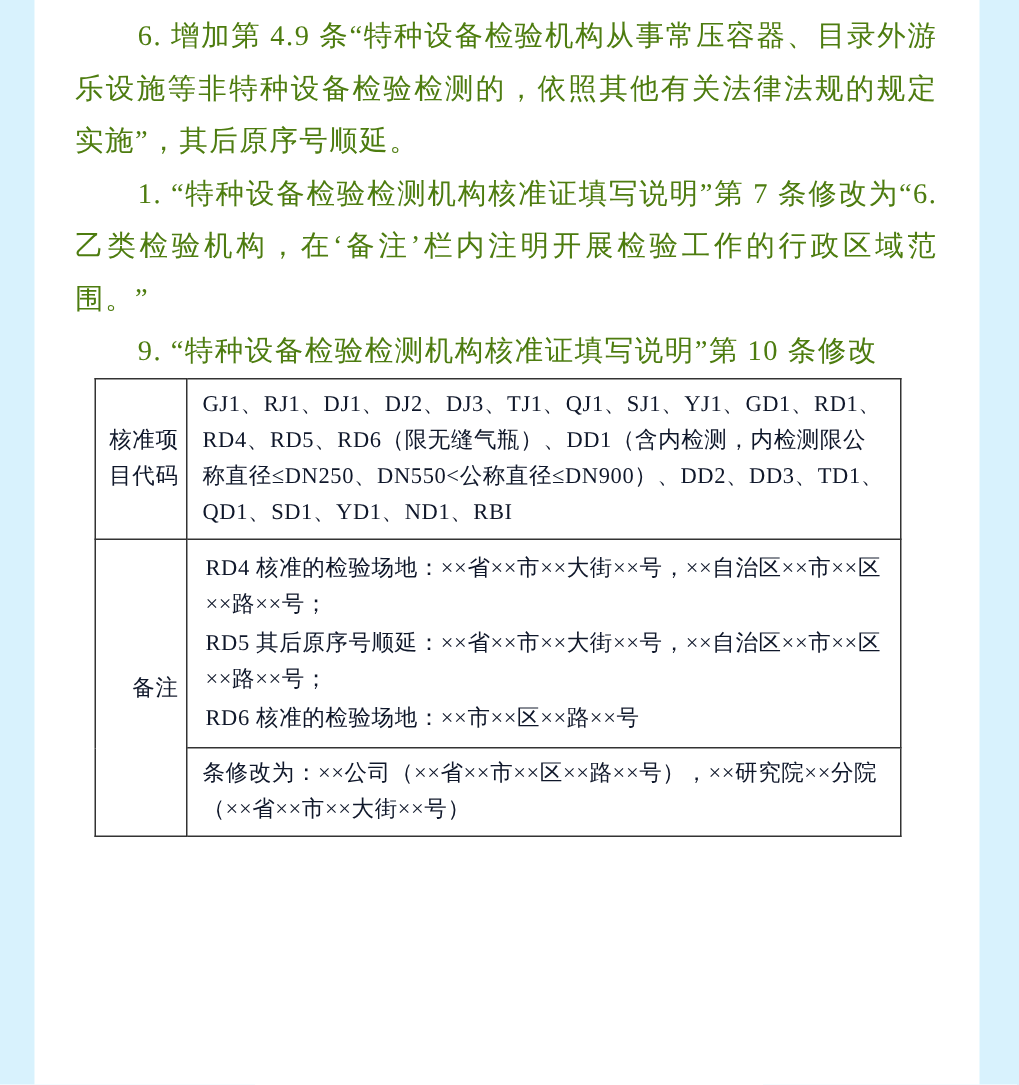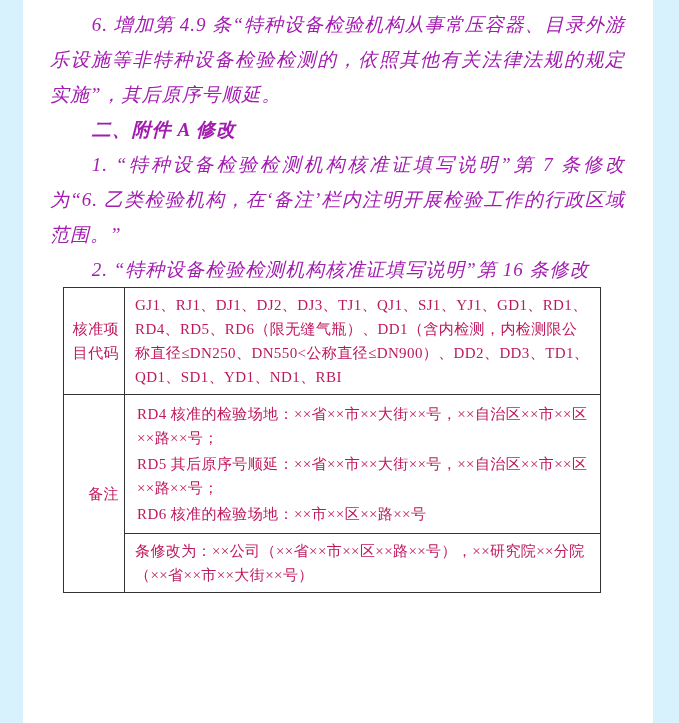--- a/index.html
+++ b/index.html
@@ -23,22 +23,21 @@
     box-sizing: border-box;
     padding: 7px 28px 0 27px;
     color: #1e1e1e;
   }
   .doc-line {
     margin: 0;
     font-size: 19px;
     line-height: 35px;
     letter-spacing: 1px;
     text-align: justify;
-    color: #a21caf;
-    font-style: italic;
+    color: #4d7c0f;
   }
   .indent {
     text-indent: 2.2em;
   }
   .section-heading {
     font-weight: bold;
   }
   .continuation {
     margin-top: 22px;
   }
@@ -49,21 +48,21 @@
     border-collapse: collapse;
     margin-left: 13px;
     width: 538px;
     table-layout: fixed;
   }
   table.sample-table td {
     border: 1px solid #333333;
     font-size: 15px;
     line-height: 24px;
     letter-spacing: 0.4px;
-    color: #be185d;
+    color: #0f172a;
     vertical-align: middle;
     box-sizing: border-box;
   }
   td.row-header {
     width: 61px;
     padding: 4px 5px 4px 7px;
     text-align: right;
   }
   td.row-content {
     padding: 5px 8px 5px 10px;
@@ -73,25 +72,24 @@
     margin: 2px;
   }
 </style>
 </head>
 <body>
 
 <div class="paper">
 
   <p class="doc-line indent">6. 增加第 4.9 条“特种设备检验机构从事常压容器、目录外游乐设施等非特种设备检验检测的，依照其他有关法律法规的规定实施”，其后原序号顺延。</p>
 
-  <p class="doc-line indent section-heading">二、附件 A 修改</p>
 
   <p class="doc-line indent">1. “特种设备检验检测机构核准证填写说明”第 7 条修改为“6. 乙类检验机构，在‘备注’栏内注明开展检验工作的行政区域范围。”</p>
 
-  <p class="doc-line indent">2. “特种设备检验检测机构核准证填写说明”第 16 条修改</p>
+  <p class="doc-line indent">9. “特种设备检验检测机构核准证填写说明”第 10 条修改</p>
 
 
 
   <table class="sample-table">
     <tbody>
       <tr>
         <td class="row-header">核准项目代码</td>
         <td class="row-content">GJ1、RJ1、DJ1、DJ2、DJ3、TJ1、QJ1、SJ1、YJ1、GD1、RD1、RD4、RD5、RD6（限无缝气瓶）、DD1（含内检测，内检测限公称直径≤DN250、DN550&lt;公称直径≤DN900）、DD2、DD3、TD1、QD1、SD1、YD1、ND1、RBI</td>
       </tr>
       <tr>

